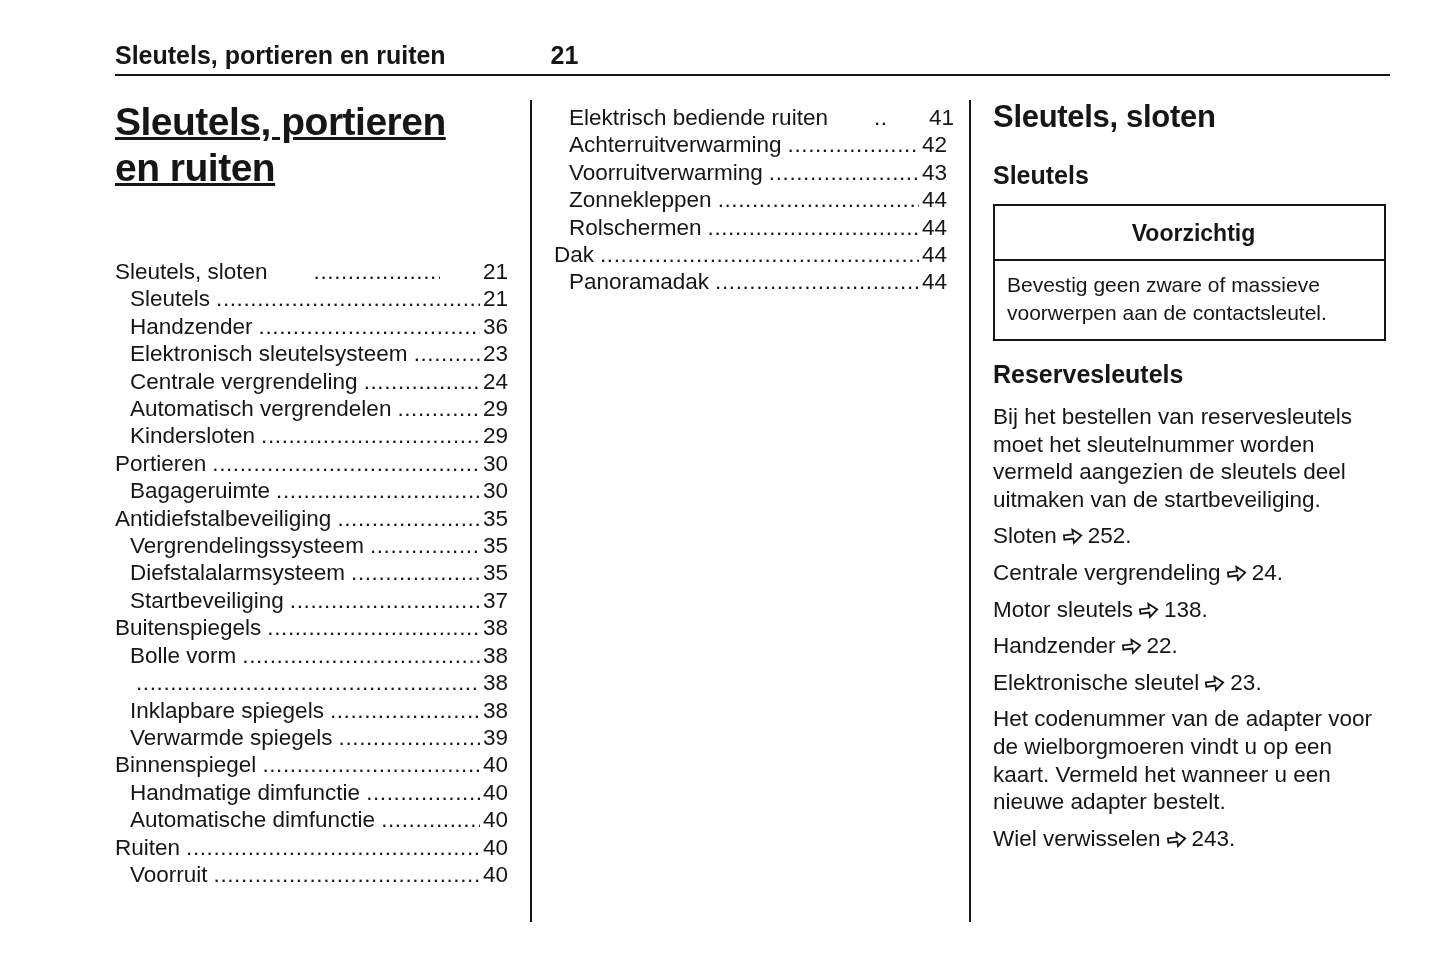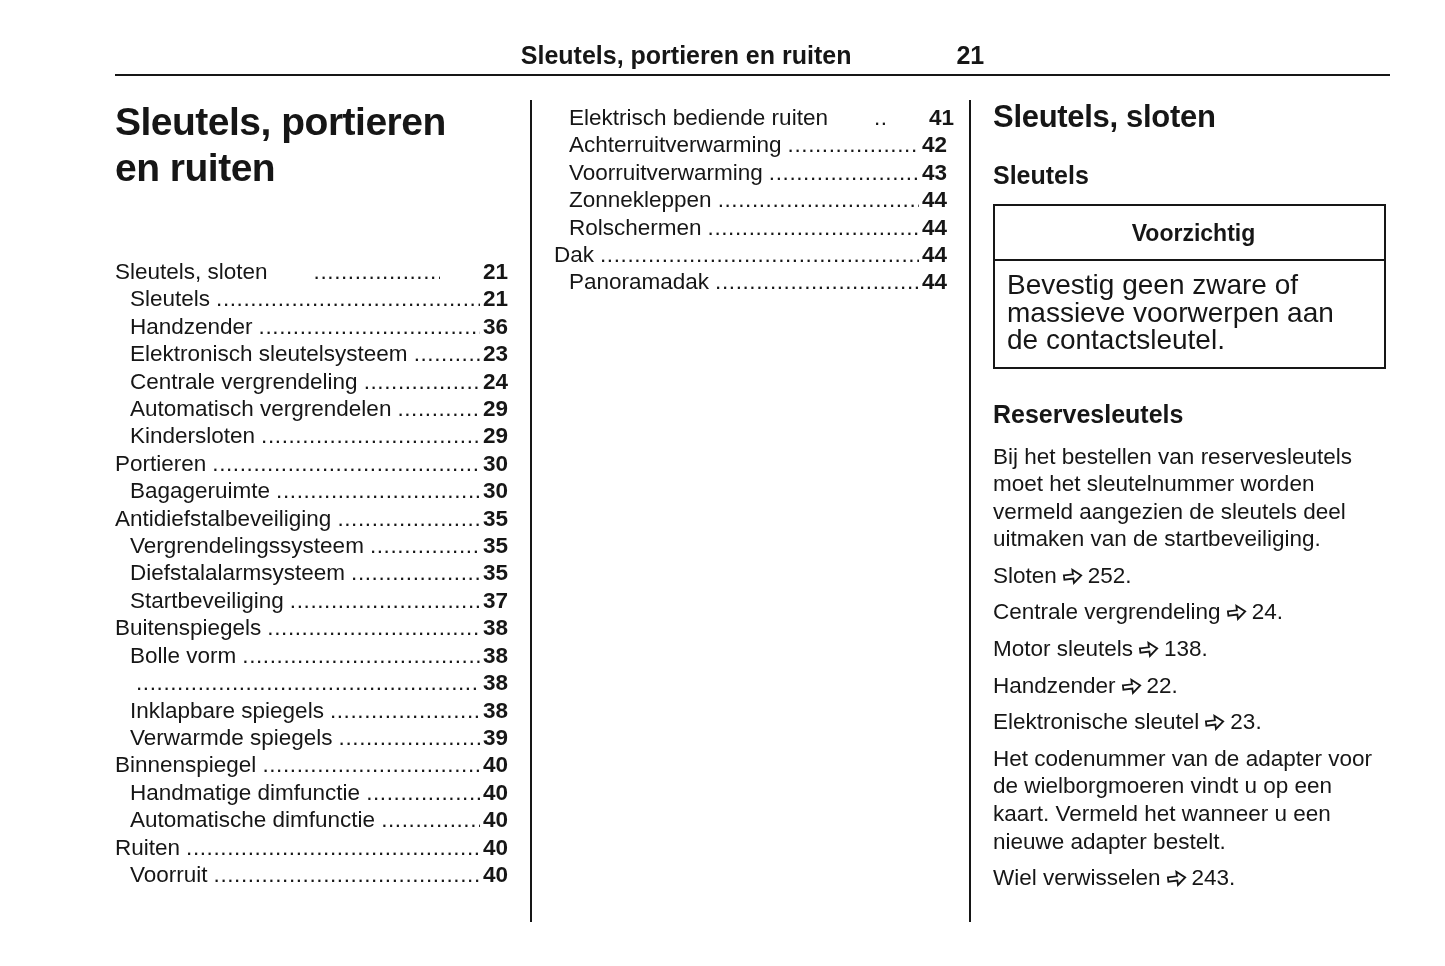--- a/index.html
+++ b/index.html
@@ -12,21 +12,21 @@
     overflow: hidden;
   }
   .page {
     width: 1445px; height: 966px;
     padding: 0 55px 0 115px;
     position: relative;
   }
   
   .header-line {
     padding-top: 42px;
-    text-align: center;
+    text-align: left;
     font-size: 25px;
     font-weight: bold;
     line-height: 26px;
     white-space: nowrap;
   }
   .header-page { display: inline-block; margin-left: 98px; }
   .rule { border-bottom: 2.5px solid #161616; margin-top: 6px; }
 
   
   .columns { display: flex; margin-top: 22px; align-items: flex-start; }
@@ -35,21 +35,21 @@
   .vline { width: 2px; height: 822px; background: #161616; margin-top: 2px; }
 
   
   .chapter-title {
     margin: 1px 0 0 0;
     font-size: 39px;
     font-weight: bold;
     line-height: 46px;
     letter-spacing: -0.5px;
   }
-  .chapter-title .line { display: block; }
+  .chapter-title .line { display: block; text-decoration: underline; }
   .toc1 { margin-top: 67px; }
   .toc2 { margin-top: 6px; }
 
   .toc-row {
     display: flex;
     align-items: baseline;
     font-size: 22.5px;
     line-height: 27.4px;
     white-space: nowrap;
   }
@@ -61,21 +61,21 @@
     flex: 1 1 auto;
     overflow: hidden;
     margin-left: 6px;
     padding-right: 7px;
     min-width: 12px;
   }
   .toc-leader::after {
     content: "......................................................................";
     letter-spacing: 0.6px;
   }
-  .toc-page { flex: 0 0 auto; text-align: right; min-width: 28px; font-weight: bold; }
+  .toc-page { flex: 0 0 auto; text-align: right; min-width: 28px; }
 
   
   .sec-title {
     margin: 0;
     font-size: 31px;
     font-weight: bold;
     line-height: 38px;
     letter-spacing: -0.3px;
   }
   .sub-title {
@@ -89,25 +89,25 @@
     margin-top: 14px;
   }
   .caution-title {
     text-align: center;
     font-size: 23px;
     font-weight: bold;
     padding: 14px 10px 12px 18px;
     border-bottom: 2.5px solid #161616;
   }
   .caution-body {
-    font-size: 28px;
+    font-size: 21px;
     line-height: 27.5px;
     padding: 10px 12px 13px 12px;
   }
-  .sub-title.reserve { margin-top: 30px; }
+  .sub-title.reserve { margin-top: 18px; }
   .blocks { margin-top: 14px; }
   .blocks p { margin: 0 0 9px 0; font-size: 22.5px; line-height: 27.6px; }
   .blocks p.para { padding-right: 2px; }
   .blocks p.ref .arrow { display: inline-block; margin: 0 5px; transform: rotate(-7deg); }
   .blocks p.ref .arrow svg { vertical-align: -2px; }
 </style>
 </head>
 <body>
 
 <div class="page">

